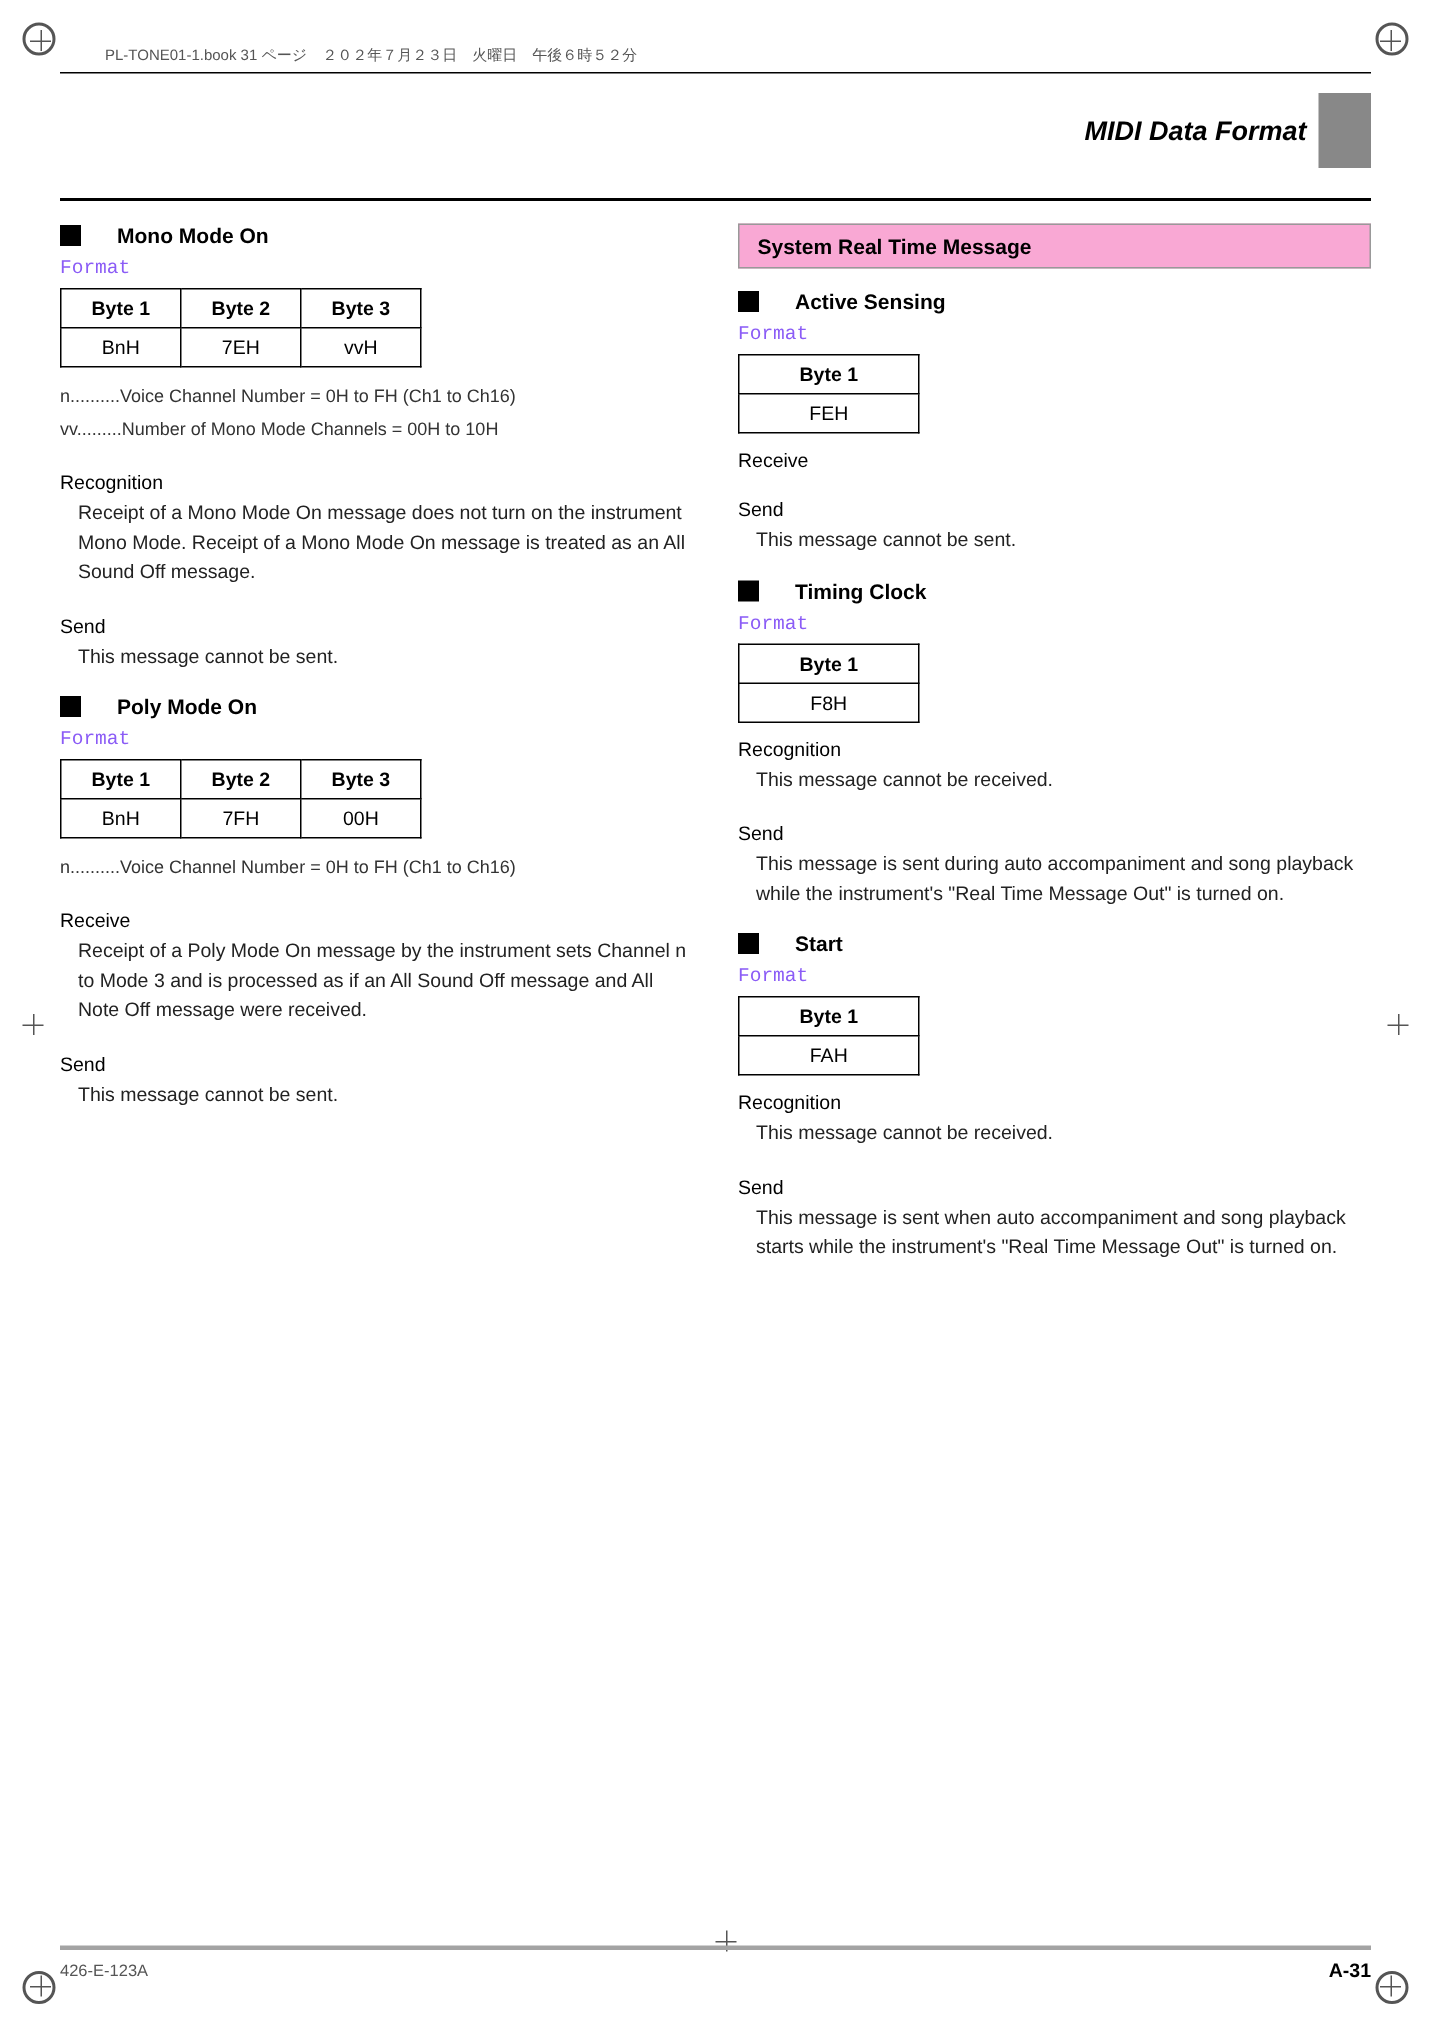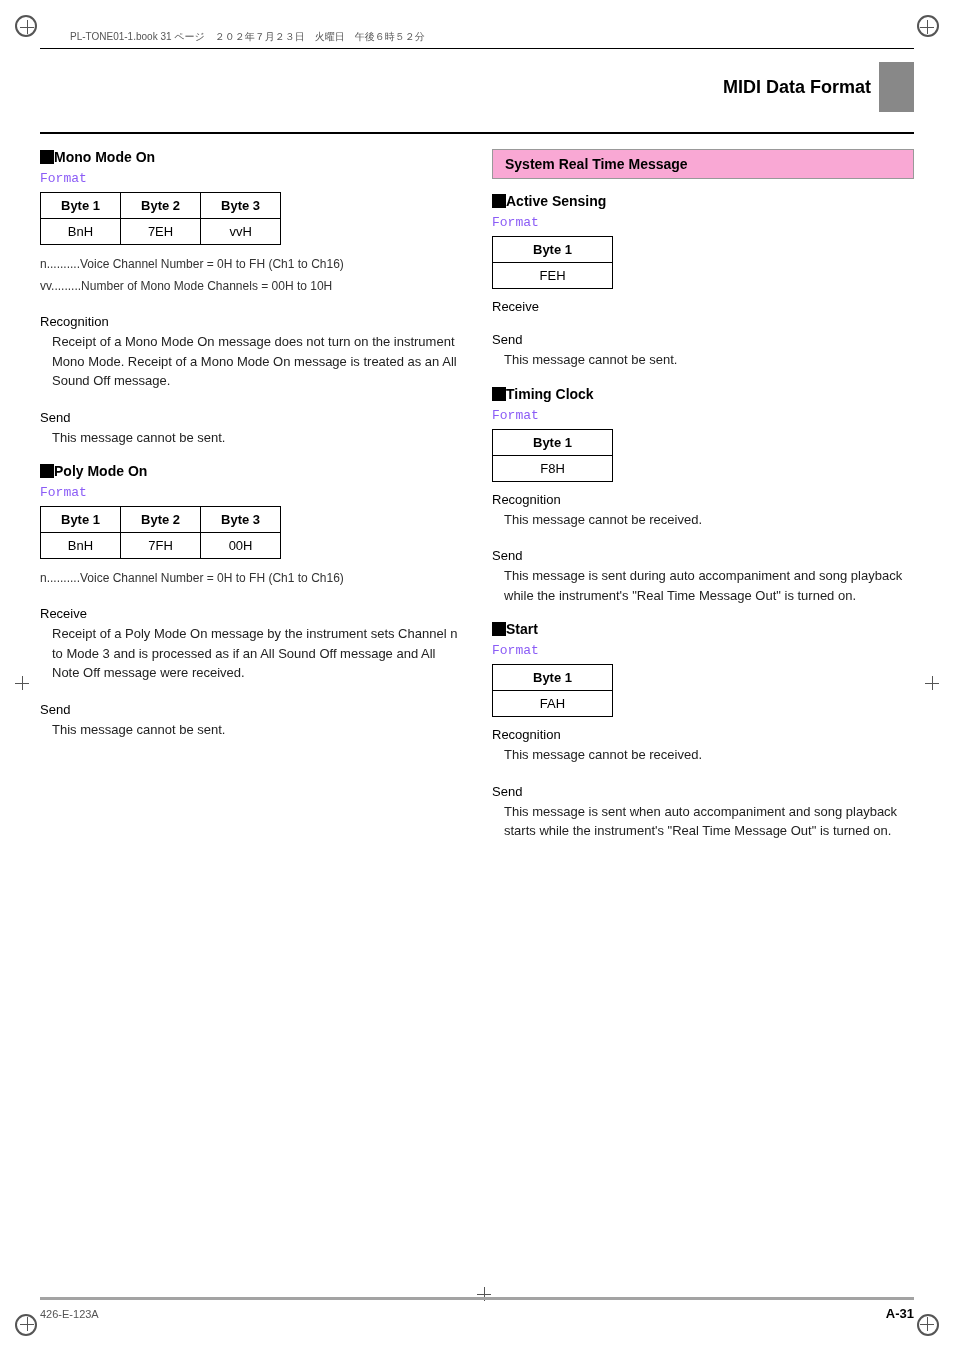--- a/index.html
+++ b/index.html
@@ -76,20 +76,21 @@
       padding-bottom: 4px;
     }
 
     
     .page-header {
       display: flex;
       justify-content: flex-end;
       align-items: flex-start;
       margin-bottom: 20px;
       padding-top: 5px;
+      font-style: italic;
     }
 
     .page-title-block {
       display: flex;
       align-items: center;
       gap: 0;
     }
 
     .page-title-text {
       font-size: 18px;
@@ -126,21 +127,21 @@
 
     .right-column {
       flex: 1;
       min-width: 0;
     }
 
     
     .section-heading {
       display: flex;
       align-items: center;
-      gap: 0;
+      gap: 24px;
       margin-bottom: 6px;
     }
 
     .black-square {
       width: 14px;
       height: 14px;
       background: #000;
       flex-shrink: 0;
     }
 

